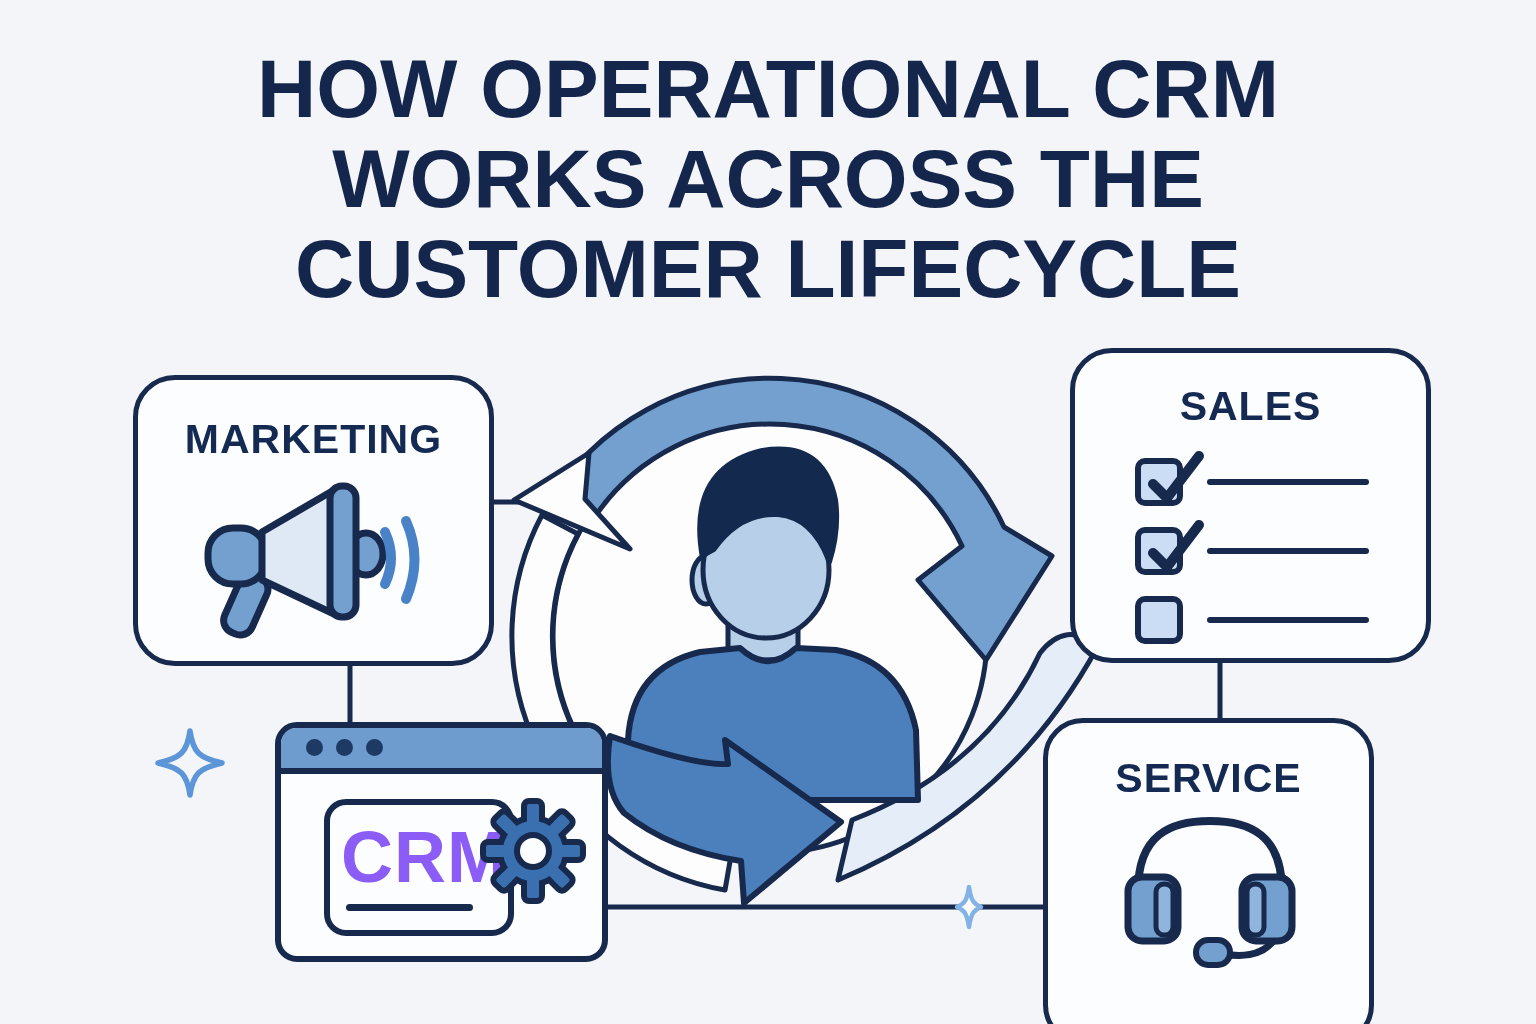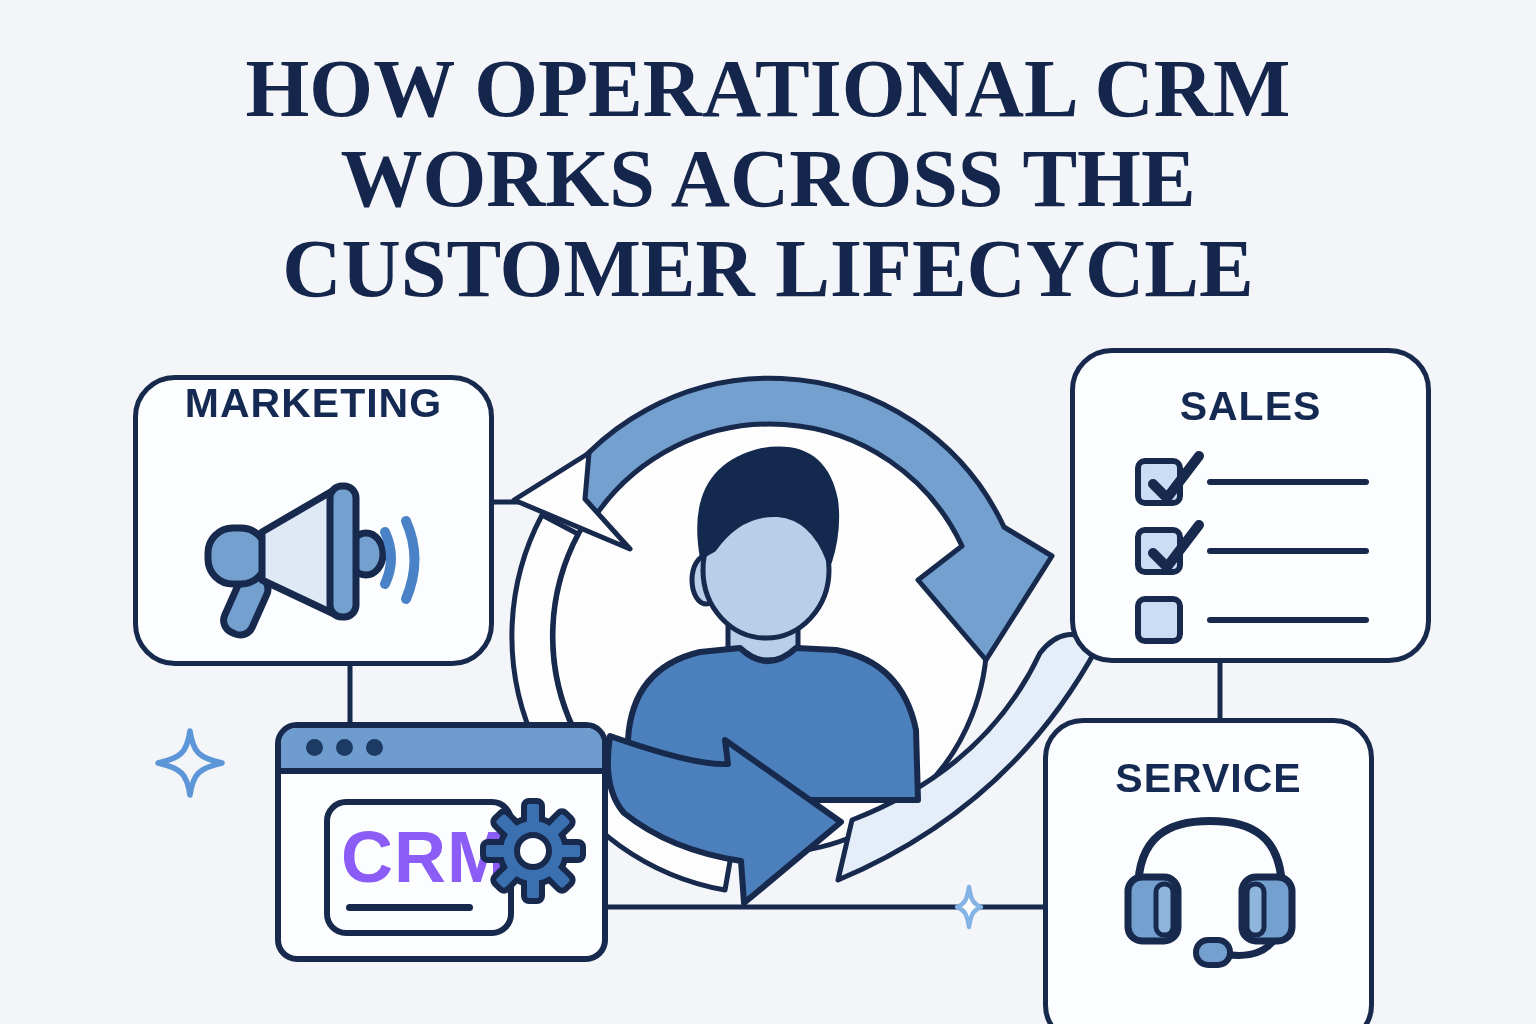--- a/index.html
+++ b/index.html
@@ -6,31 +6,31 @@
   .canvas{
     position:relative;width:1536px;height:1024px;overflow:hidden;
     background:#f3f5f8;
     font-family:"Liberation Sans", sans-serif;
   }
   .title{
     position:absolute;left:0;top:44px;width:100%;
     text-align:center;color:#15264d;font-weight:bold;
     font-size:82px;line-height:90px;letter-spacing:0px;
   }
-  .title span{display:block;font-family:Liberation Serif, serif;}
+  .title span{display:block;}
   svg{position:absolute;}
   .node{
     position:absolute;background:#fcfdfe;border:5px solid #17294d;border-radius:42px;
     box-sizing:border-box;
   }
   .node-label{
     display:block;text-align:center;color:#142a52;font-weight:bold;
     font-size:41px;letter-spacing:1px;
   }
-  .lbl-marketing{}
+  .lbl-marketing{padding-top:36px;}
   .lbl-sales{padding-top:30px;}
   .lbl-service{padding-top:32px;}
   .icon-abs{position:absolute;}
   
   .checklist{margin-top:28px;display:flex;flex-direction:column;gap:21px;}
   .check-row{display:flex;align-items:center;height:48px;}
   .checkbox{
     position:relative;width:48px;height:48px;margin-left:60px;
     background:#cbddf4;border:6px solid #17294d;border-radius:10px;box-sizing:border-box;
   }

